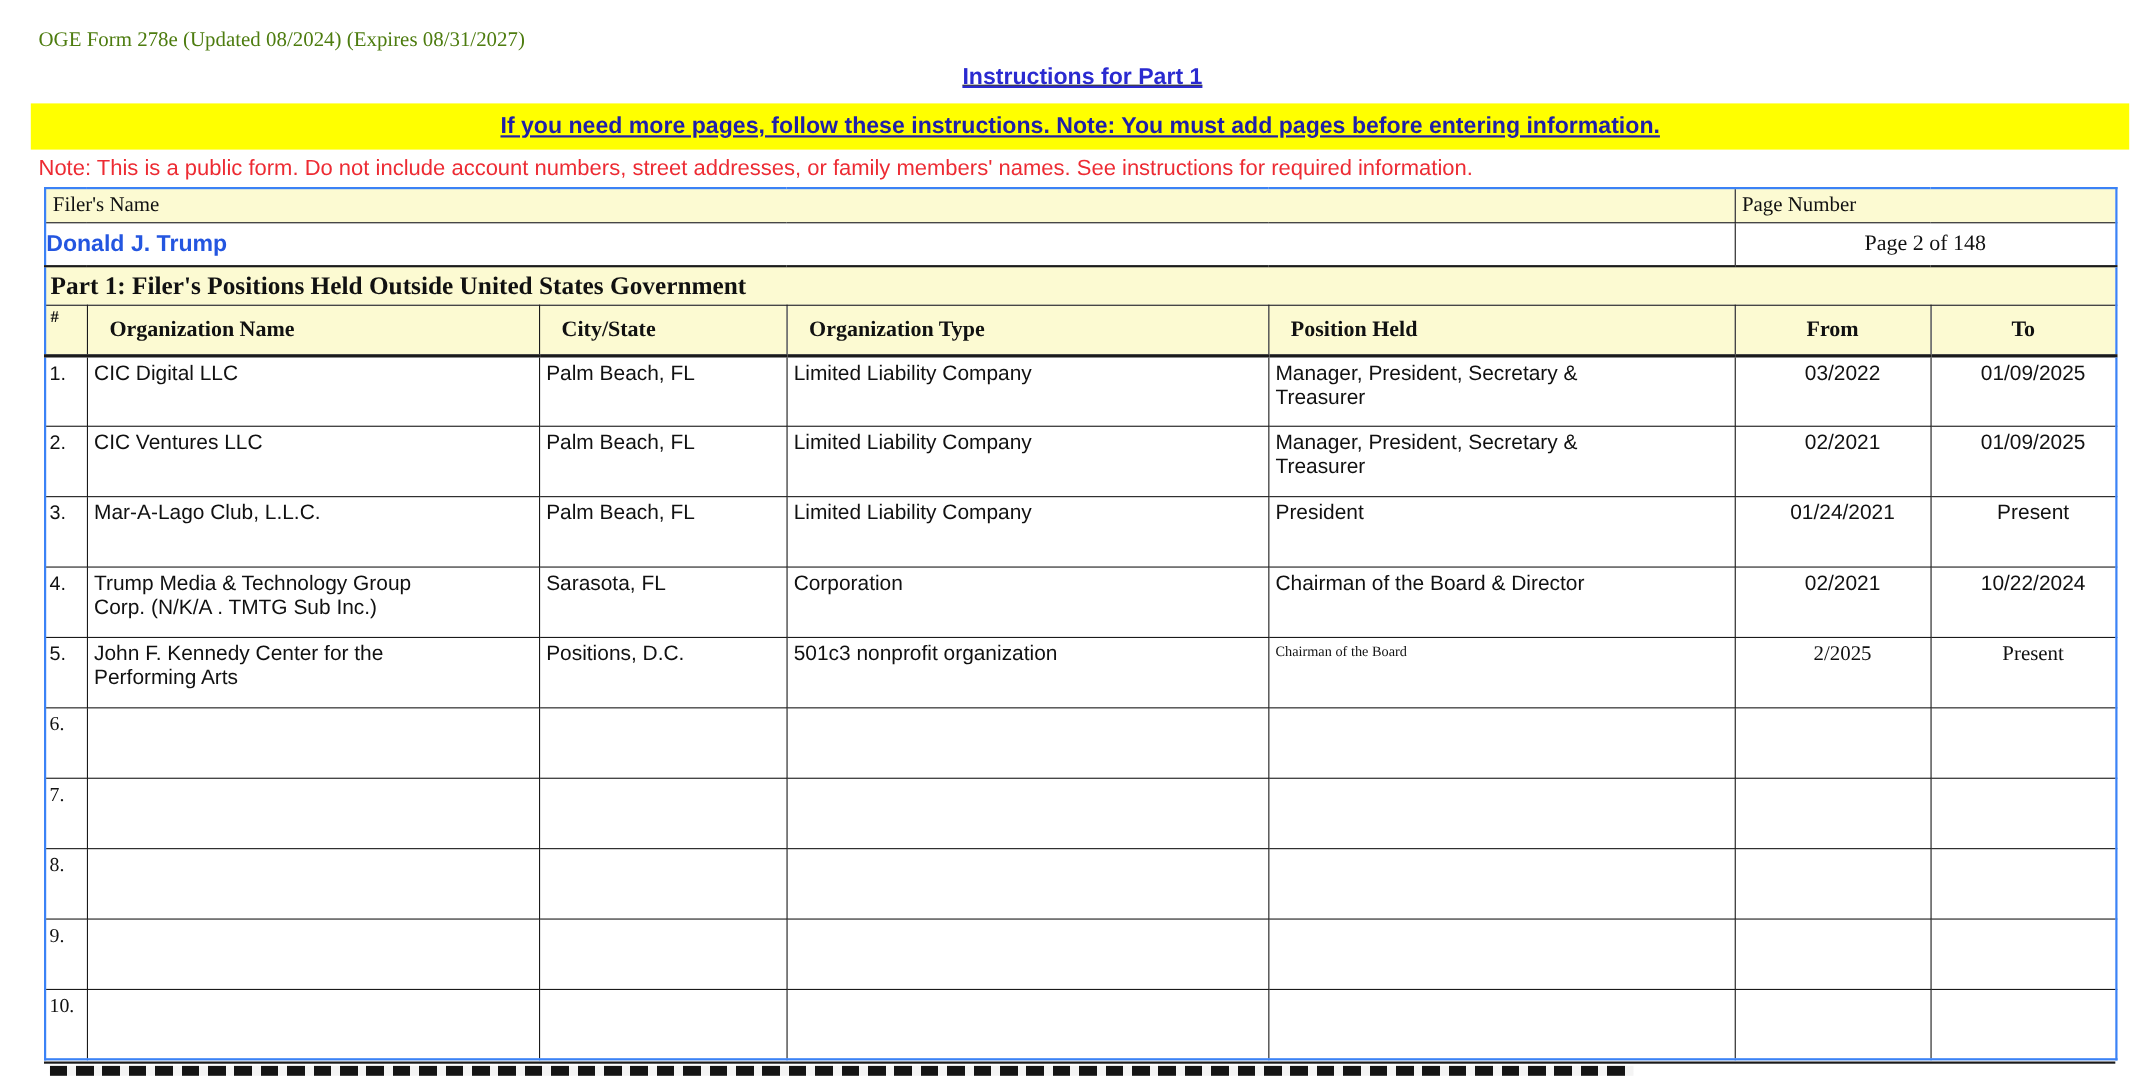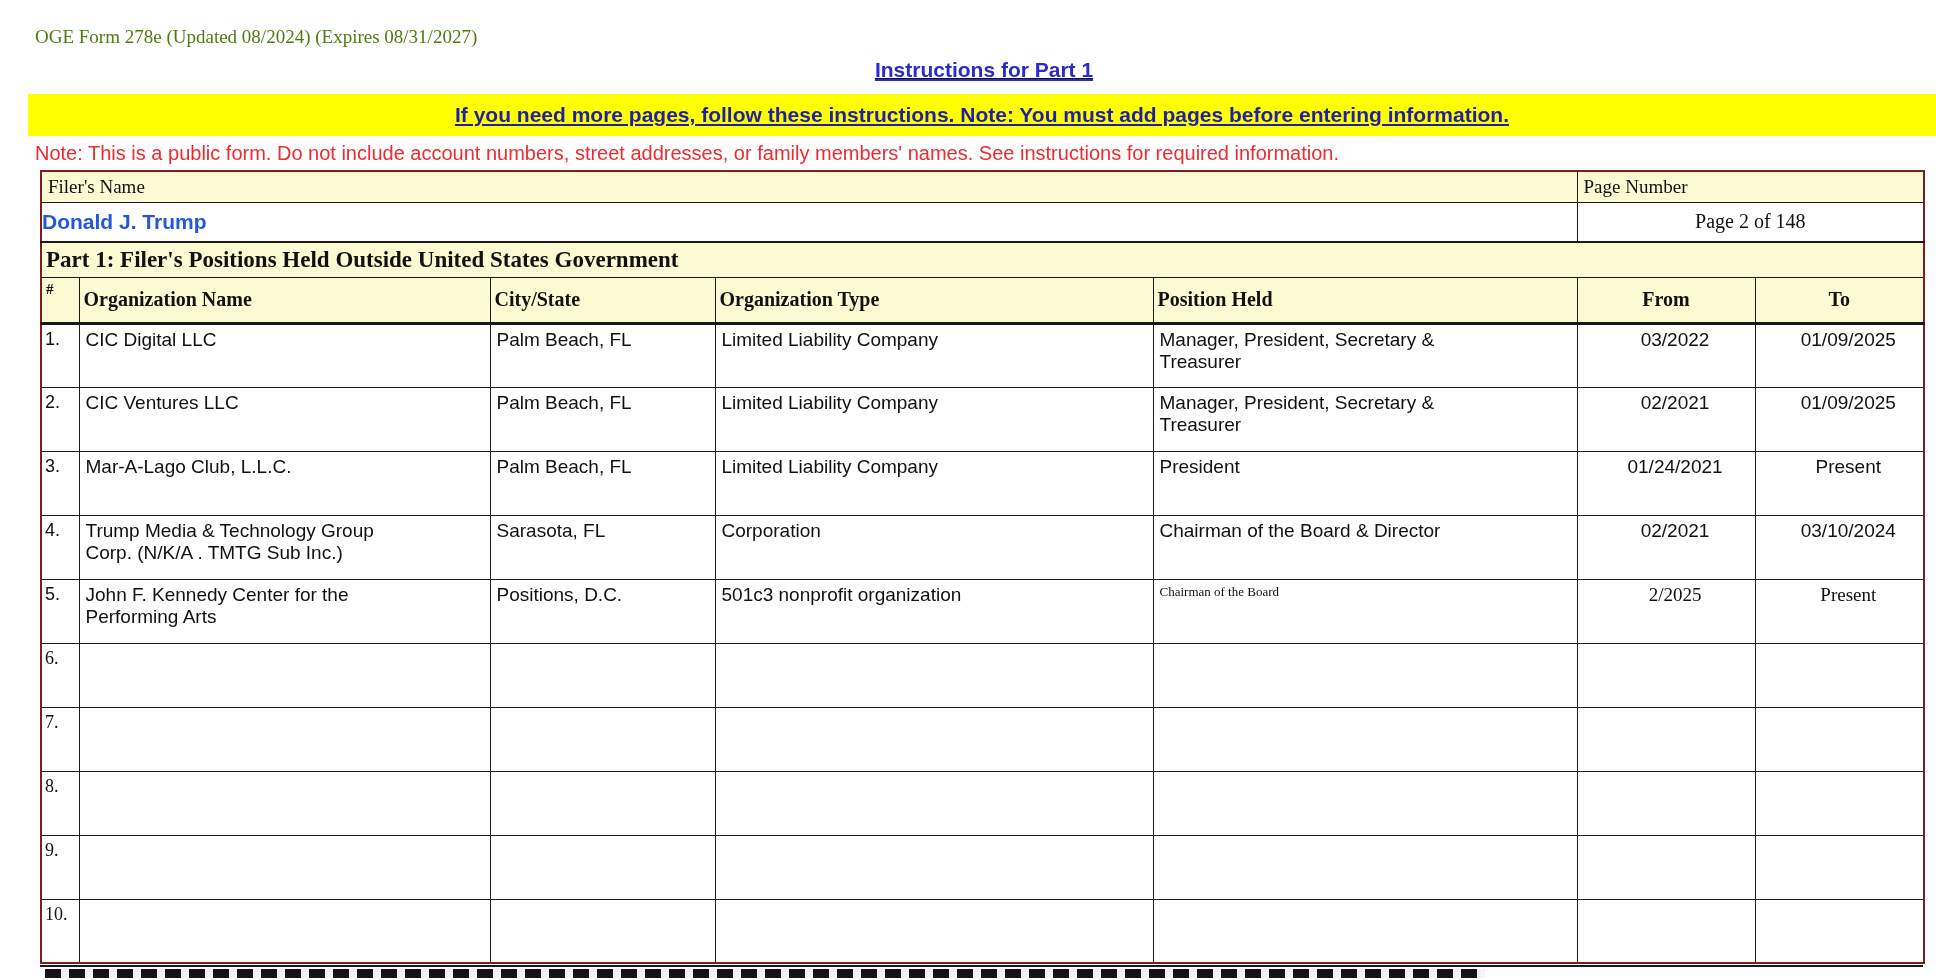--- a/index.html
+++ b/index.html
@@ -13,41 +13,41 @@
   .instructions-link{font-size:21px;font-weight:700;color:#2a2ad0;text-decoration:underline;cursor:pointer;}
 
   .banner{position:absolute;top:94px;left:28px;width:1908px;height:42px;background:#ffff00;
           display:flex;align-items:center;justify-content:center;}
   .banner-link{font-size:21px;font-weight:700;color:#1f1fa8;text-decoration:underline;cursor:pointer;}
 
   .public-note{position:absolute;top:142px;left:35px;font-size:20px;color:#ed2b33;}
 
   table.form-table{position:absolute;top:170px;left:40px;width:1883px;
     border-collapse:collapse;table-layout:fixed;
-    border:2px solid #7f1d1d;}
+    border:2px solid #3b82f6;}
   .form-table td,.form-table th{border:1px solid #1a1a1a;padding:0;box-sizing:border-box;
     overflow:hidden;}
 
   
   col.c-num{width:38px;} col.c-org{width:411px;} col.c-city{width:225px;}
   col.c-type{width:438px;} col.c-pos{width:424px;} col.c-from{width:178px;} col.c-to{width:169px;}
 
   .cream{background:#fcfad2;}
 
   tr.filer-row td{height:31px;font-family:"Liberation Serif","DejaVu Serif",serif;
     font-size:19px;vertical-align:middle;padding-left:6px;}
   tr.filer-value-row td{height:40px;vertical-align:middle;border-bottom:2px solid #1a1a1a;}
   .filer-name{font-size:21px;font-weight:700;color:#2456e0;padding-left:6px;}
   .page-value{font-family:"Liberation Serif","DejaVu Serif",serif;font-size:20px;text-align:center;}
 
   tr.part-title-row td{height:35px;font-family:"Liberation Serif","DejaVu Serif",serif;
     font-size:23px;font-weight:700;vertical-align:middle;padding-left:4px;}
 
   tr.header-row th{height:46px;font-family:"Liberation Serif","DejaVu Serif",serif;
-    font-size:20px;font-weight:700;text-align:left;vertical-align:middle;padding-left:4px;
+    font-size:20px;font-weight:700;text-align:left;vertical-align:middle;padding-left:20px;
     border-bottom:3px solid #1a1a1a;}
   tr.header-row th.h-num{font-size:15px;vertical-align:top;padding:3px 0 0 4px;}
   tr.header-row th.h-center{text-align:center;padding-left:0;}
 
   tr.data-row td{height:64px;vertical-align:top;font-size:19px;padding:4px 6px 0 6px;background:#fff;}
   tr.data-row td.num{padding-left:3px;padding-right:0;font-size:18px;}
   tr.data-row td.org{padding-right:84px;}
   tr.data-row td.pos{padding-right:72px;}
   tr.data-row td.ctr{text-align:center;padding-left:18px;padding-right:0;}
   td.serif-cell{font-family:"Liberation Serif","DejaVu Serif",serif;}
@@ -141,21 +141,21 @@
       <td class="ctr">Present</td>
     </tr>
 
     <tr class="data-row">
       <td class="num">4.</td>
       <td class="org">Trump Media &amp; Technology Group Corp.  (N/K/A . TMTG Sub Inc.)</td>
       <td>Sarasota, FL</td>
       <td>Corporation</td>
       <td class="pos">Chairman of the Board &amp; Director</td>
       <td class="ctr">02/2021</td>
-      <td class="ctr">03/10/2024</td>
+      <td class="ctr">10/22/2024</td>
     </tr>
 
     <tr class="data-row">
       <td class="num">5.</td>
       <td class="org">John F. Kennedy Center for the Performing Arts</td>
       <td>Positions, D.C.</td>
       <td>501c3 nonprofit organization</td>
       <td class="pos serif-cell">Chairman of the Board</td>
       <td class="ctr serif-cell">2/2025</td>
       <td class="ctr serif-cell">Present</td>

